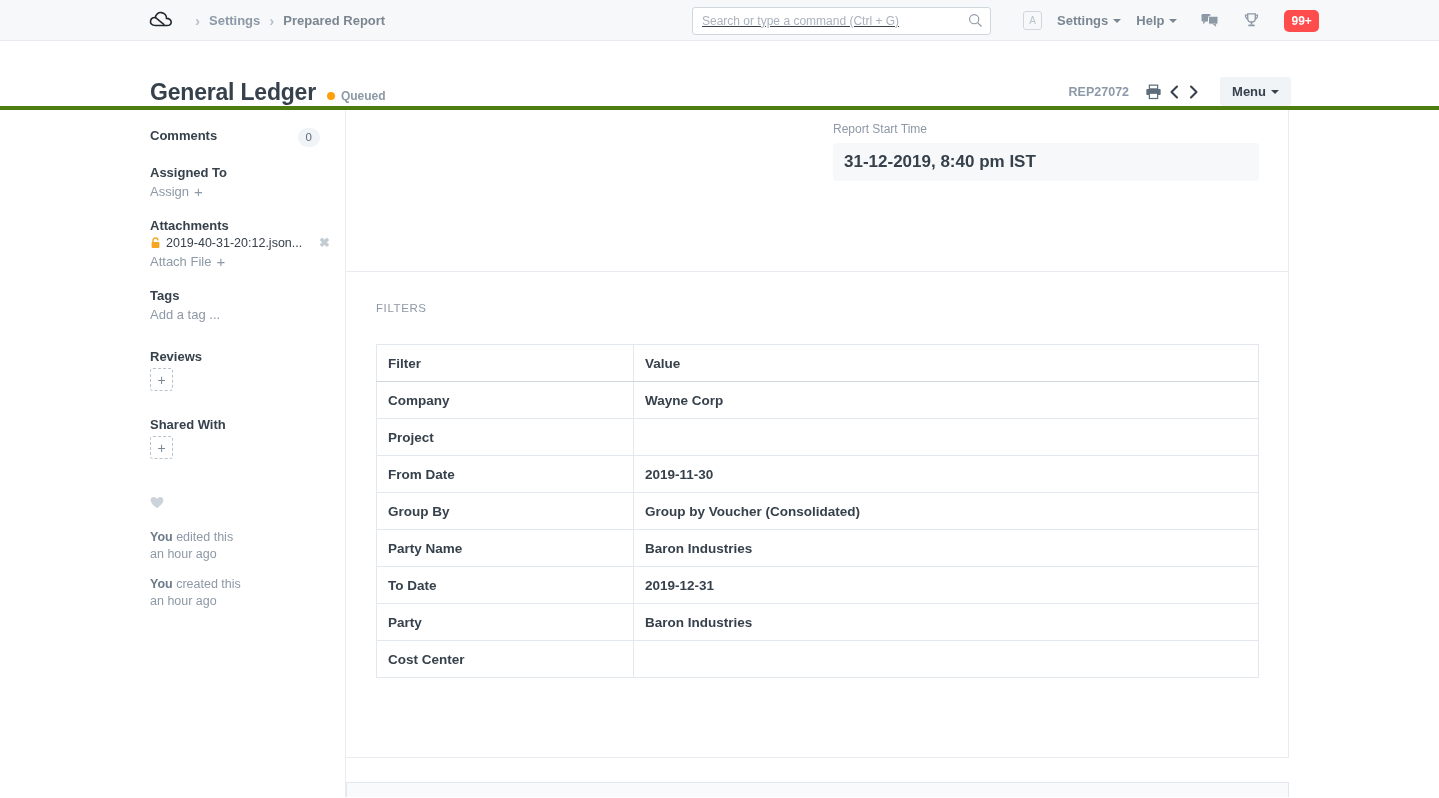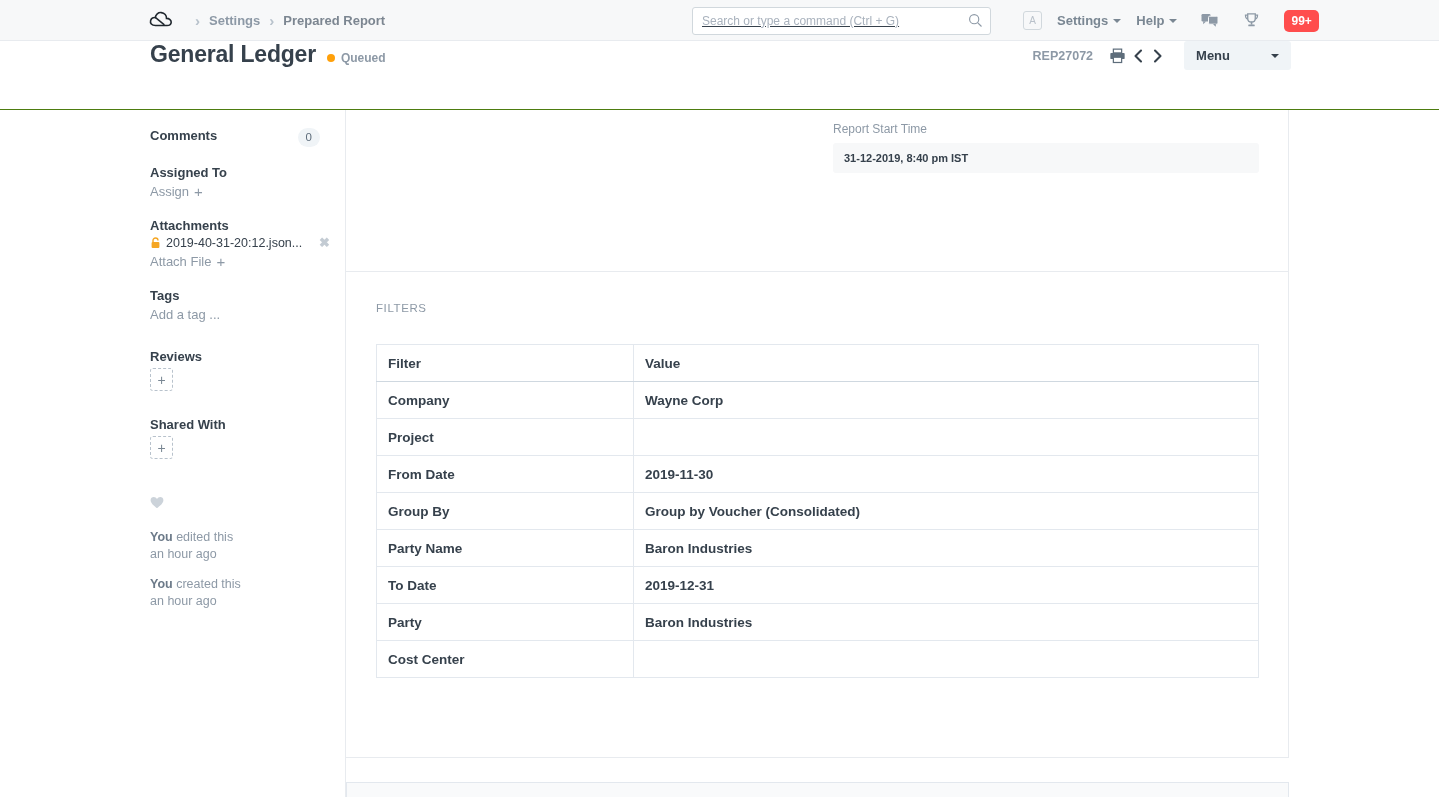--- a/index.html
+++ b/index.html
@@ -116,23 +116,23 @@
     padding: 4px 7px;
     line-height: 1;
     height: 22px;
     display: flex; align-items: center;
     cursor: pointer;
   }
 
   
   .page-head {
     height: 69px;
-    border-bottom: 1px solid #4d7c0f;
-    display: flex;
-    align-items: flex-start;
+    border-bottom: 4px solid #4d7c0f;
+    display: flex;
+    align-items: flex-end;
     position: relative;
     background: #fff;
   }
   .title-wrap {
     display: flex;
     align-items: baseline;
     padding-left: 150px;
   }
   .page-title {
     font-size: 23px;
@@ -174,21 +174,20 @@
     border: none;
     border-radius: 3px;
     color: #36414c;
     font-size: 13px;
     font-weight: bold;
     padding: 7px 12px;
     margin-left: 14px;
     cursor: pointer;
     display: flex; align-items: center;
     font-family: "Liberation Sans", sans-serif;
-    gap: 36px;
   }
   .menu-btn .caret { border-top-color: #36414c; }
 
   
   .body-wrap {
     display: flex;
     height: calc(798px - 41px - 70px);
   }
   .sidebar {
     width: 346px;
@@ -303,21 +302,21 @@
   }
   .field-label {
     font-size: 12px;
     color: #8d99a6;
     margin-bottom: 7px;
   }
   .field-value {
     background: #f7f8f9;
     border-radius: 3px;
     padding: 9px 11px;
-    font-size: 11px;
+    font-size: 17px;
     font-weight: bold;
     color: #36414c;
   }
   .sec-filters {
     padding: 30px 30px 28px 30px;
     border-bottom: 1px solid #e8ebef;
     min-height: 486px;
   }
   .sec-label {
     font-size: 11.5px;

